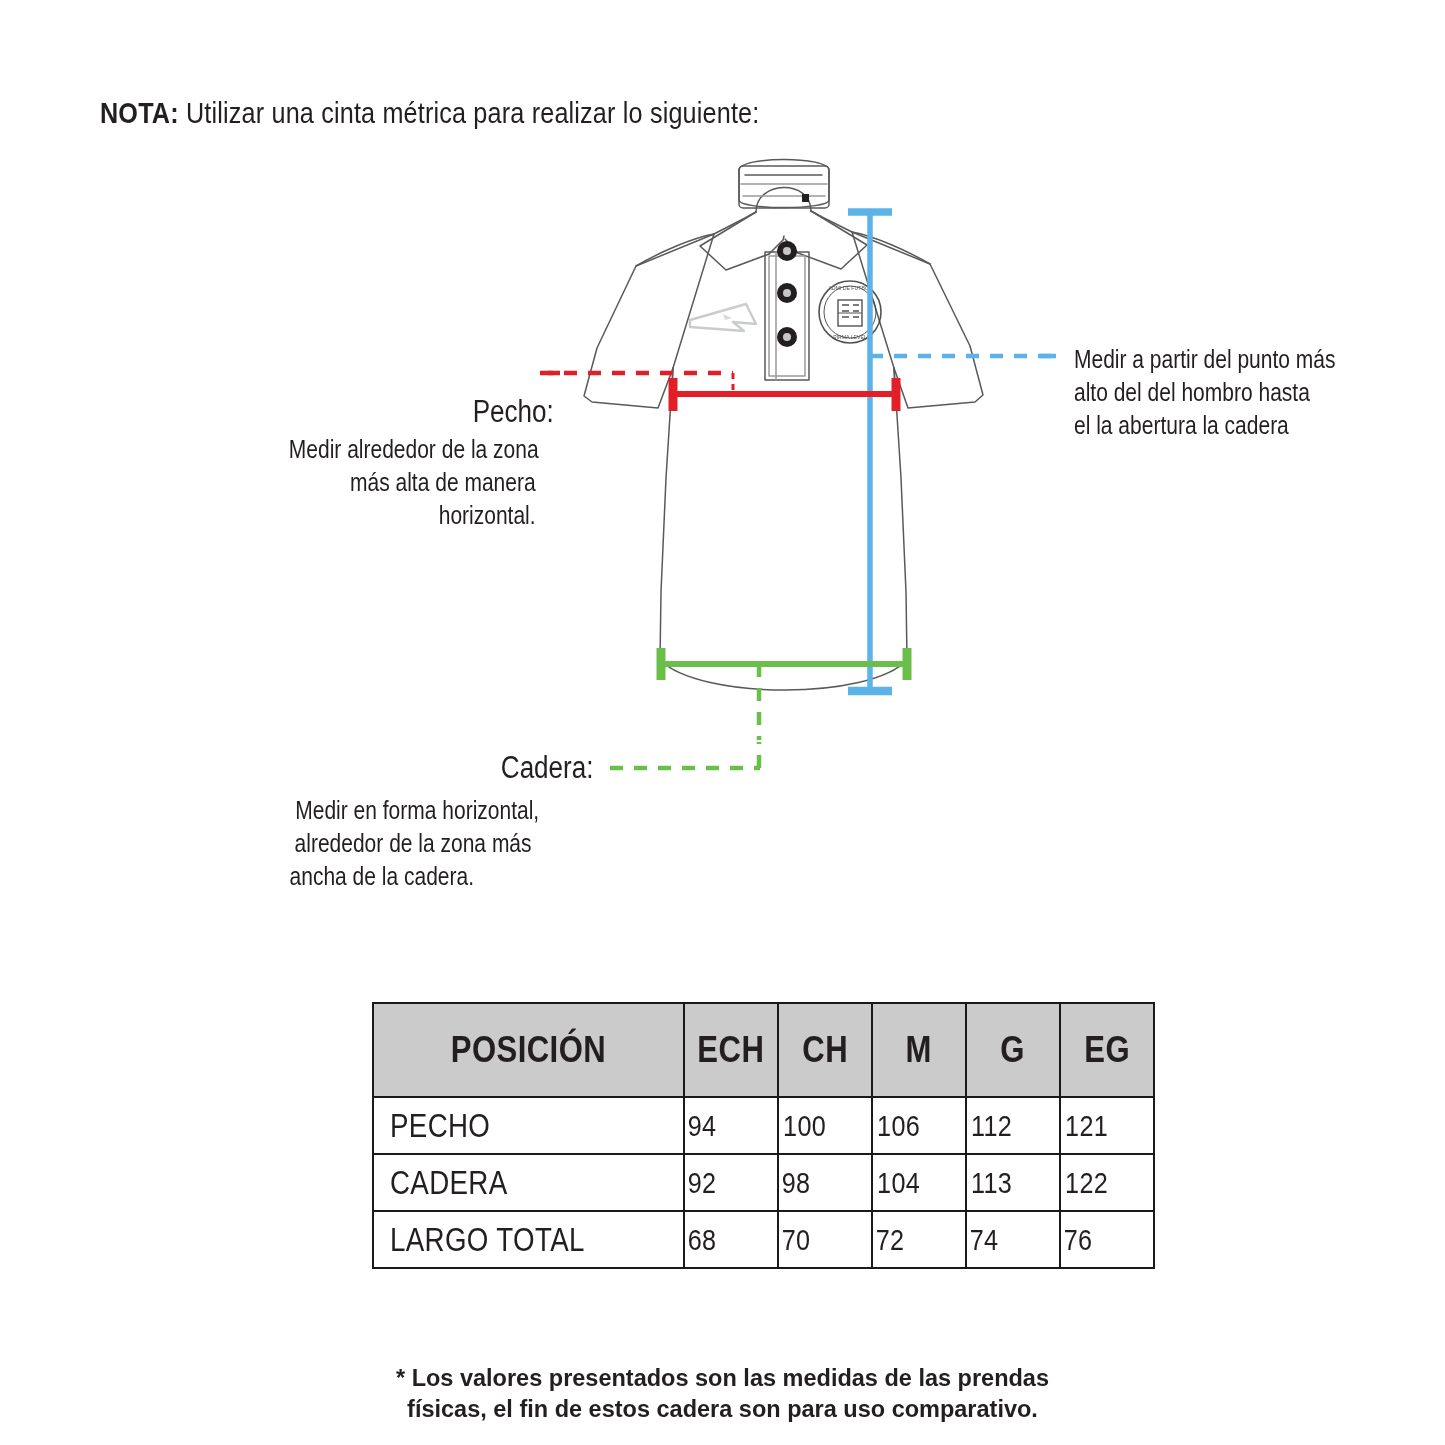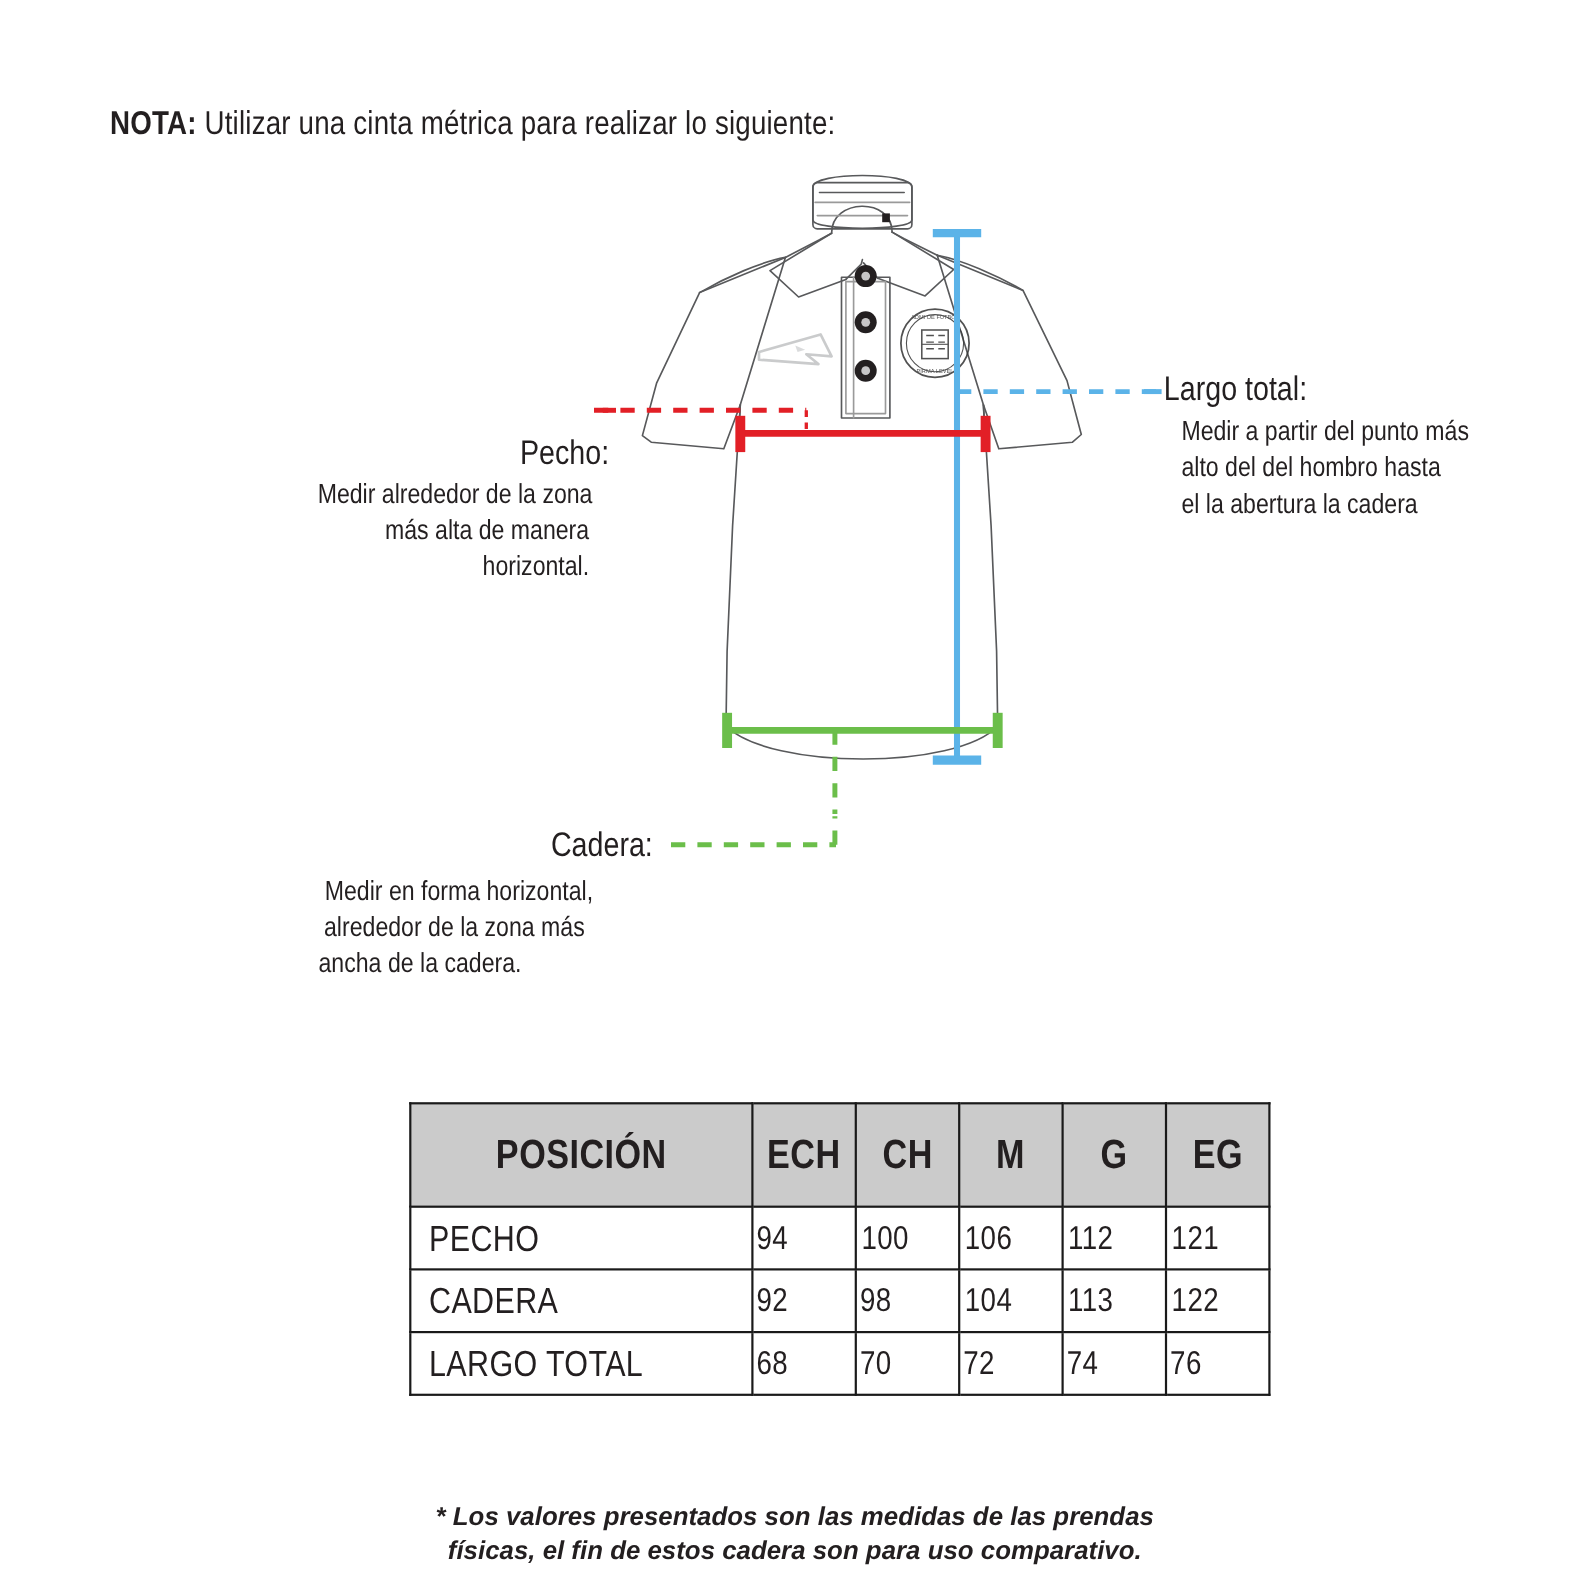--- a/index.html
+++ b/index.html
@@ -129,21 +129,20 @@
   #footer {
     position: absolute;
     left: 0;
     top: 1363px;
     width: 1445px;
     text-align: center;
     font-size: 23.5px;
     line-height: 1.32;
     color: #231f20;
     font-weight: 600;
-    font-style: italic;
   }
 </style>
 </head>
 <body>
 
 <div id="page">
 
   <div id="note">
     <span class="cond" style="display:inline-block;">
       <span class="b">NOTA:</span><span> Utilizar una cinta métrica para realizar lo siguiente:</span>
@@ -250,23 +249,20 @@
     <div class="ttl">
       <span class="cond-c" style="display:inline-block;">Pecho:</span>
     </div>
     <div class="desc">
       <div><span class="cond-c" style="display:inline-block;">Medir alrededor de la zona</span></div>
       <div><span class="cond-c" style="display:inline-block;">más alta  de manera horizontal.</span></div>
     </div>
   </div>
 
   <div id="length-callout" class="callout">
-    <div class="ttl">
-      <span class="cond" style="display:inline-block;">Largo total:</span>
-    </div>
     <div class="desc">
       <div><span class="cond" style="display:inline-block;">Medir a partir del punto más</span></div>
       <div><span class="cond" style="display:inline-block;">alto del del hombro hasta</span></div>
       <div><span class="cond" style="display:inline-block;">el la abertura la cadera</span></div>
     </div>
   </div>
 
   <div id="hip-callout" class="callout">
     <div class="ttl">
       <span class="cond-c" style="display:inline-block;">Cadera:</span>

